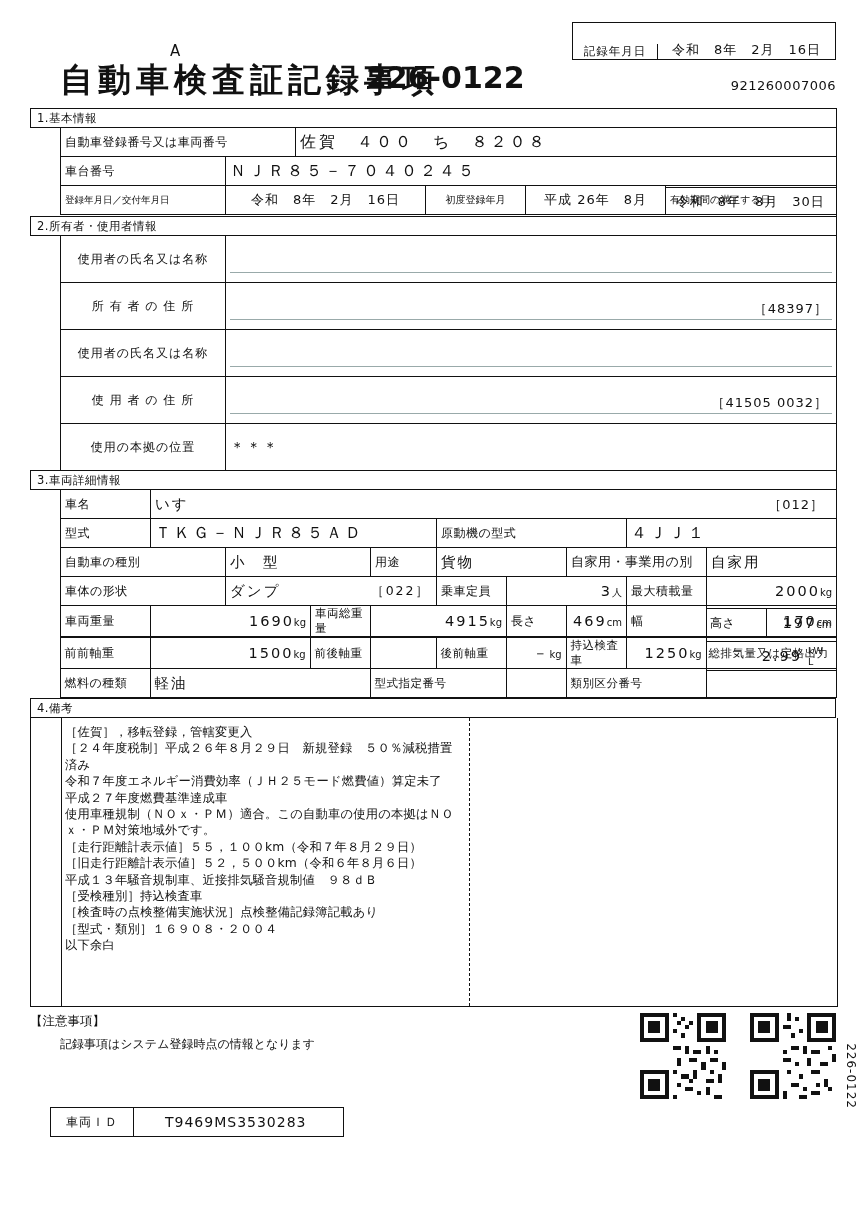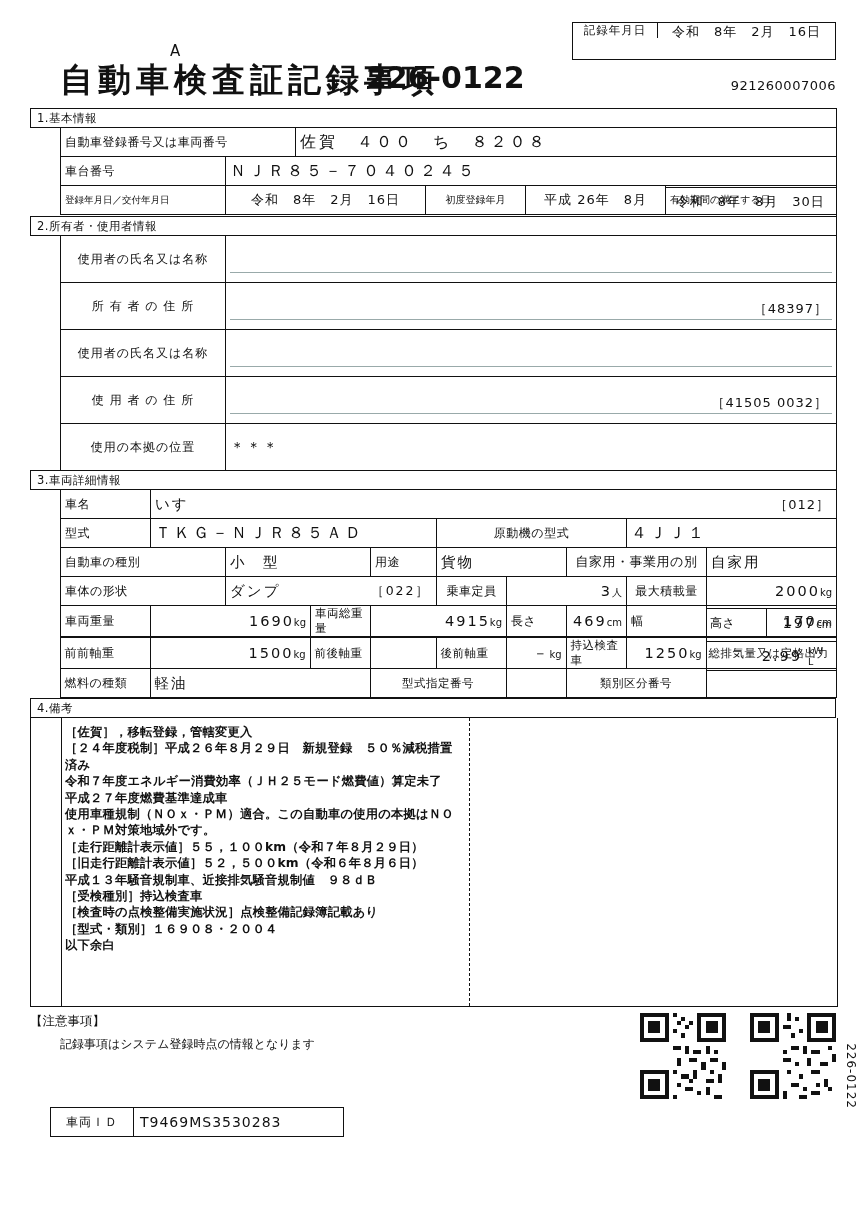--- a/index.html
+++ b/index.html
@@ -7,60 +7,60 @@
   .page{position:relative;width:868px;height:1227px;background:#fff;overflow:hidden;}
   .sheet{position:absolute;left:30px;top:18px;width:806px;}
 
   
   .hdr{position:relative;height:90px;}
   .hdr .mark{position:absolute;left:140px;top:24px;font-size:15px;}
   .hdr .title{position:absolute;left:30px;top:40px;font-size:33px;letter-spacing:5px;font-weight:bold;font-family:"DejaVu Serif","Liberation Serif",serif;}
   .hdr .docno{position:absolute;left:336px;top:42px;font-size:30px;font-weight:bold;font-family:"DejaVu Sans","Liberation Sans",sans-serif;}
   .hdr .serial{position:absolute;right:0px;top:60px;font-size:13px;letter-spacing:0.5px;}
 
-  .datebox{position:absolute;right:0px;top:4px;width:262px;height:36px;border:1px solid #111;display:flex;align-items:flex-start;}
+  .datebox{position:absolute;right:0px;top:4px;width:262px;height:36px;border:1px solid #111;display:flex;align-items:flex-end;}
   .datebox .lab{width:84px;border-right:1px solid #111;display:flex;align-items:center;justify-content:center;font-size:11.5px;letter-spacing:1px;}
   .datebox .val{flex:1;display:flex;align-items:center;justify-content:center;font-size:13px;letter-spacing:1px;}
 
   
   table{border-collapse:collapse;width:806px;table-layout:fixed;}
   td{border:1px solid #111;font-size:12.5px;padding:0 4px;height:28px;vertical-align:middle;}
   .sec{background:#fff;font-size:11.5px;height:18px;padding-left:6px;letter-spacing:0.5px;}
   .lbl{font-size:12px;letter-spacing:0.5px;}
-  .lblc{font-size:12px;text-align:center;letter-spacing:0.5px;}
+  .lblc{font-size:12px;text-align:left;letter-spacing:0.5px;}
   .val{font-size:14.5px;letter-spacing:2px;}
   .valb{font-size:16px;letter-spacing:3px;font-family:"DejaVu Serif","Liberation Serif",serif;}
   .r{text-align:right;}
   .c{text-align:center;}
   .small{font-size:10px;}
   .tiny{font-size:9.5px;}
   .nb{border:none;}
 
   
   .owner td{height:46px;}
   .owner .lbl{font-size:12px;letter-spacing:1px;text-align:center;}
   .ln{position:relative;height:100%;}
   .ln:after{content:"";position:absolute;left:0;right:0;bottom:9px;border-bottom:1px solid #9aa;}
   .idr{position:absolute;right:4px;bottom:11px;font-size:13px;letter-spacing:1px;}
 
   
-  .remarks{width:806px;border:1px solid #111;border-top:none;position:relative;height:288px;font-weight:bold;}
+  .remarks{width:806px;border:1px solid #111;border-top:none;position:relative;height:288px;}
   .remarks .inner{padding:6px 0 0 34px;font-size:12.3px;line-height:16.4px;letter-spacing:0.2px;}
   .remarks .vline{position:absolute;left:30px;top:0;bottom:0;border-left:1px solid #111;}
   .remarks .vline2{position:absolute;left:438px;top:0;bottom:0;border-left:1px dashed #111;}
 
   
   .notes{position:relative;margin-top:6px;height:120px;}
   .notes .n1{font-size:12.5px;}
   .notes .n2{font-size:12px;margin-left:30px;margin-top:6px;}
   .qrwrap{position:absolute;right:0;top:0;display:flex;gap:24px;}
   .qr{width:86px;height:86px;}
   .sidecode{position:absolute;right:-22px;top:96px;font-size:12px;transform:rotate(90deg);transform-origin:right top;letter-spacing:1px;}
 
-  .vid{position:absolute;left:20px;bottom:-4px;width:292px;height:28px;border:1px solid #111;display:flex;}
+  .vid{position:absolute;left:20px;bottom:-4px;width:292px;height:28px;border:1px solid #111;display:flex;gap:25px;}
   .vid .vlab{width:82px;border-right:1px solid #111;display:flex;align-items:center;justify-content:center;font-size:12px;letter-spacing:1px;}
   .vid .vval{flex:1;display:flex;align-items:center;padding-left:6px;font-size:14px;letter-spacing:1px;}
 </style>
 </head>
 <body>
 
 <div class="page">
   <div class="sheet">
 
     <div class="hdr">
@@ -192,21 +192,21 @@
       <tbody>
           <tr>
             <td class="sec" colspan="11" style="height:18px">3.車両詳細情報</td>
           </tr>
 
       <tr>
         <td class="nb" style="border-right:1px solid #111;border-bottom:none;border-top:none"></td>
         <td class="lbl">車名</td>
         <td class="val" colspan="9" style="position:relative">
           <span>いすゞ</span>
-          <span style="position:absolute;right:6px;top:6px;font-size:13px;letter-spacing:1px">［012］</span>
+          <span style="position:absolute;right:12px;top:6px;font-size:13px;letter-spacing:1px">［012］</span>
         </td>
       </tr>
 
       <tr>
         <td class="nb" style="border-right:1px solid #111;border-bottom:none;border-top:none"></td>
         <td class="lbl">型式</td>
         <td class="valb" colspan="4">ＴＫＧ－ＮＪＲ８５ＡＤ</td>
         <td class="lblc" colspan="3">原動機の型式</td>
         <td class="valb" colspan="2">４ＪＪ１</td>
       </tr>

